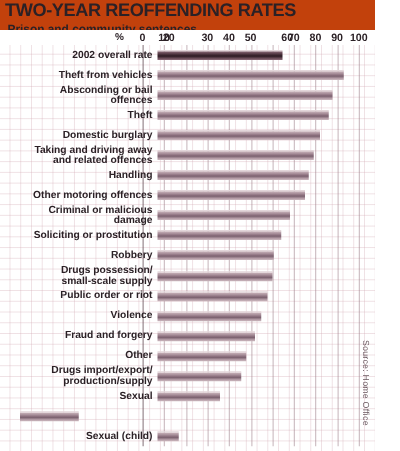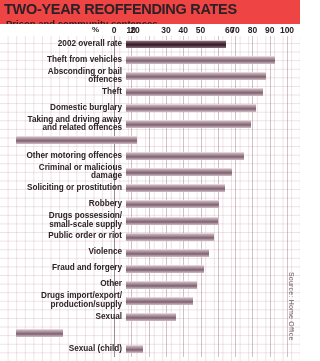--- a/index.html
+++ b/index.html
@@ -16,21 +16,21 @@
     position:absolute;left:0;top:0;width:300px;height:361px;
     background-image:
       linear-gradient(to right, rgba(214,176,186,.38) 1px, transparent 1px),
       linear-gradient(to bottom, rgba(214,176,186,.38) 1px, transparent 1px);
     background-size:8.6px 8.6px;
     background-position:-1px 0;
     z-index:0;
   }
   #header{
     position:absolute;left:0;top:0;width:300px;
-    background:#ef4444;z-index:3;padding:2px 0 0 4px;box-sizing:border-box;
+    background:#c2410c;z-index:3;padding:2px 0 0 4px;box-sizing:border-box;
   }
   #title{
     font-size:14.5px;font-weight:bold;letter-spacing:-.3px;
     line-height:15px;margin:0;white-space:nowrap;
   }
   #subtitle{
     font-size:9.5px;font-weight:bold;line-height:11px;margin:1px 0 0 2px;
     white-space:nowrap;
   }
   
@@ -175,20 +175,23 @@
     <div class="row">
       <div class="rowlabel">
         <span>Taking and driving away</span>
         <span>and related offences</span>
       </div>
       <div class="barwrap">
         <div class="bar" title="72%" style="width: 124.56px;"></div>
       </div>
     </div>
     <div class="row">
+      <div class="rowlabel">
+        <span>Handling</span>
+      </div>
       <div class="barwrap">
         <div class="bar" title="70%" style="width: 121.1px;"></div>
       </div>
     </div>
     <div class="row">
       <div class="rowlabel">
         <span>Other motoring offences</span>
       </div>
       <div class="barwrap">
         <div class="bar" title="68%" style="width: 117.64px;"></div>

